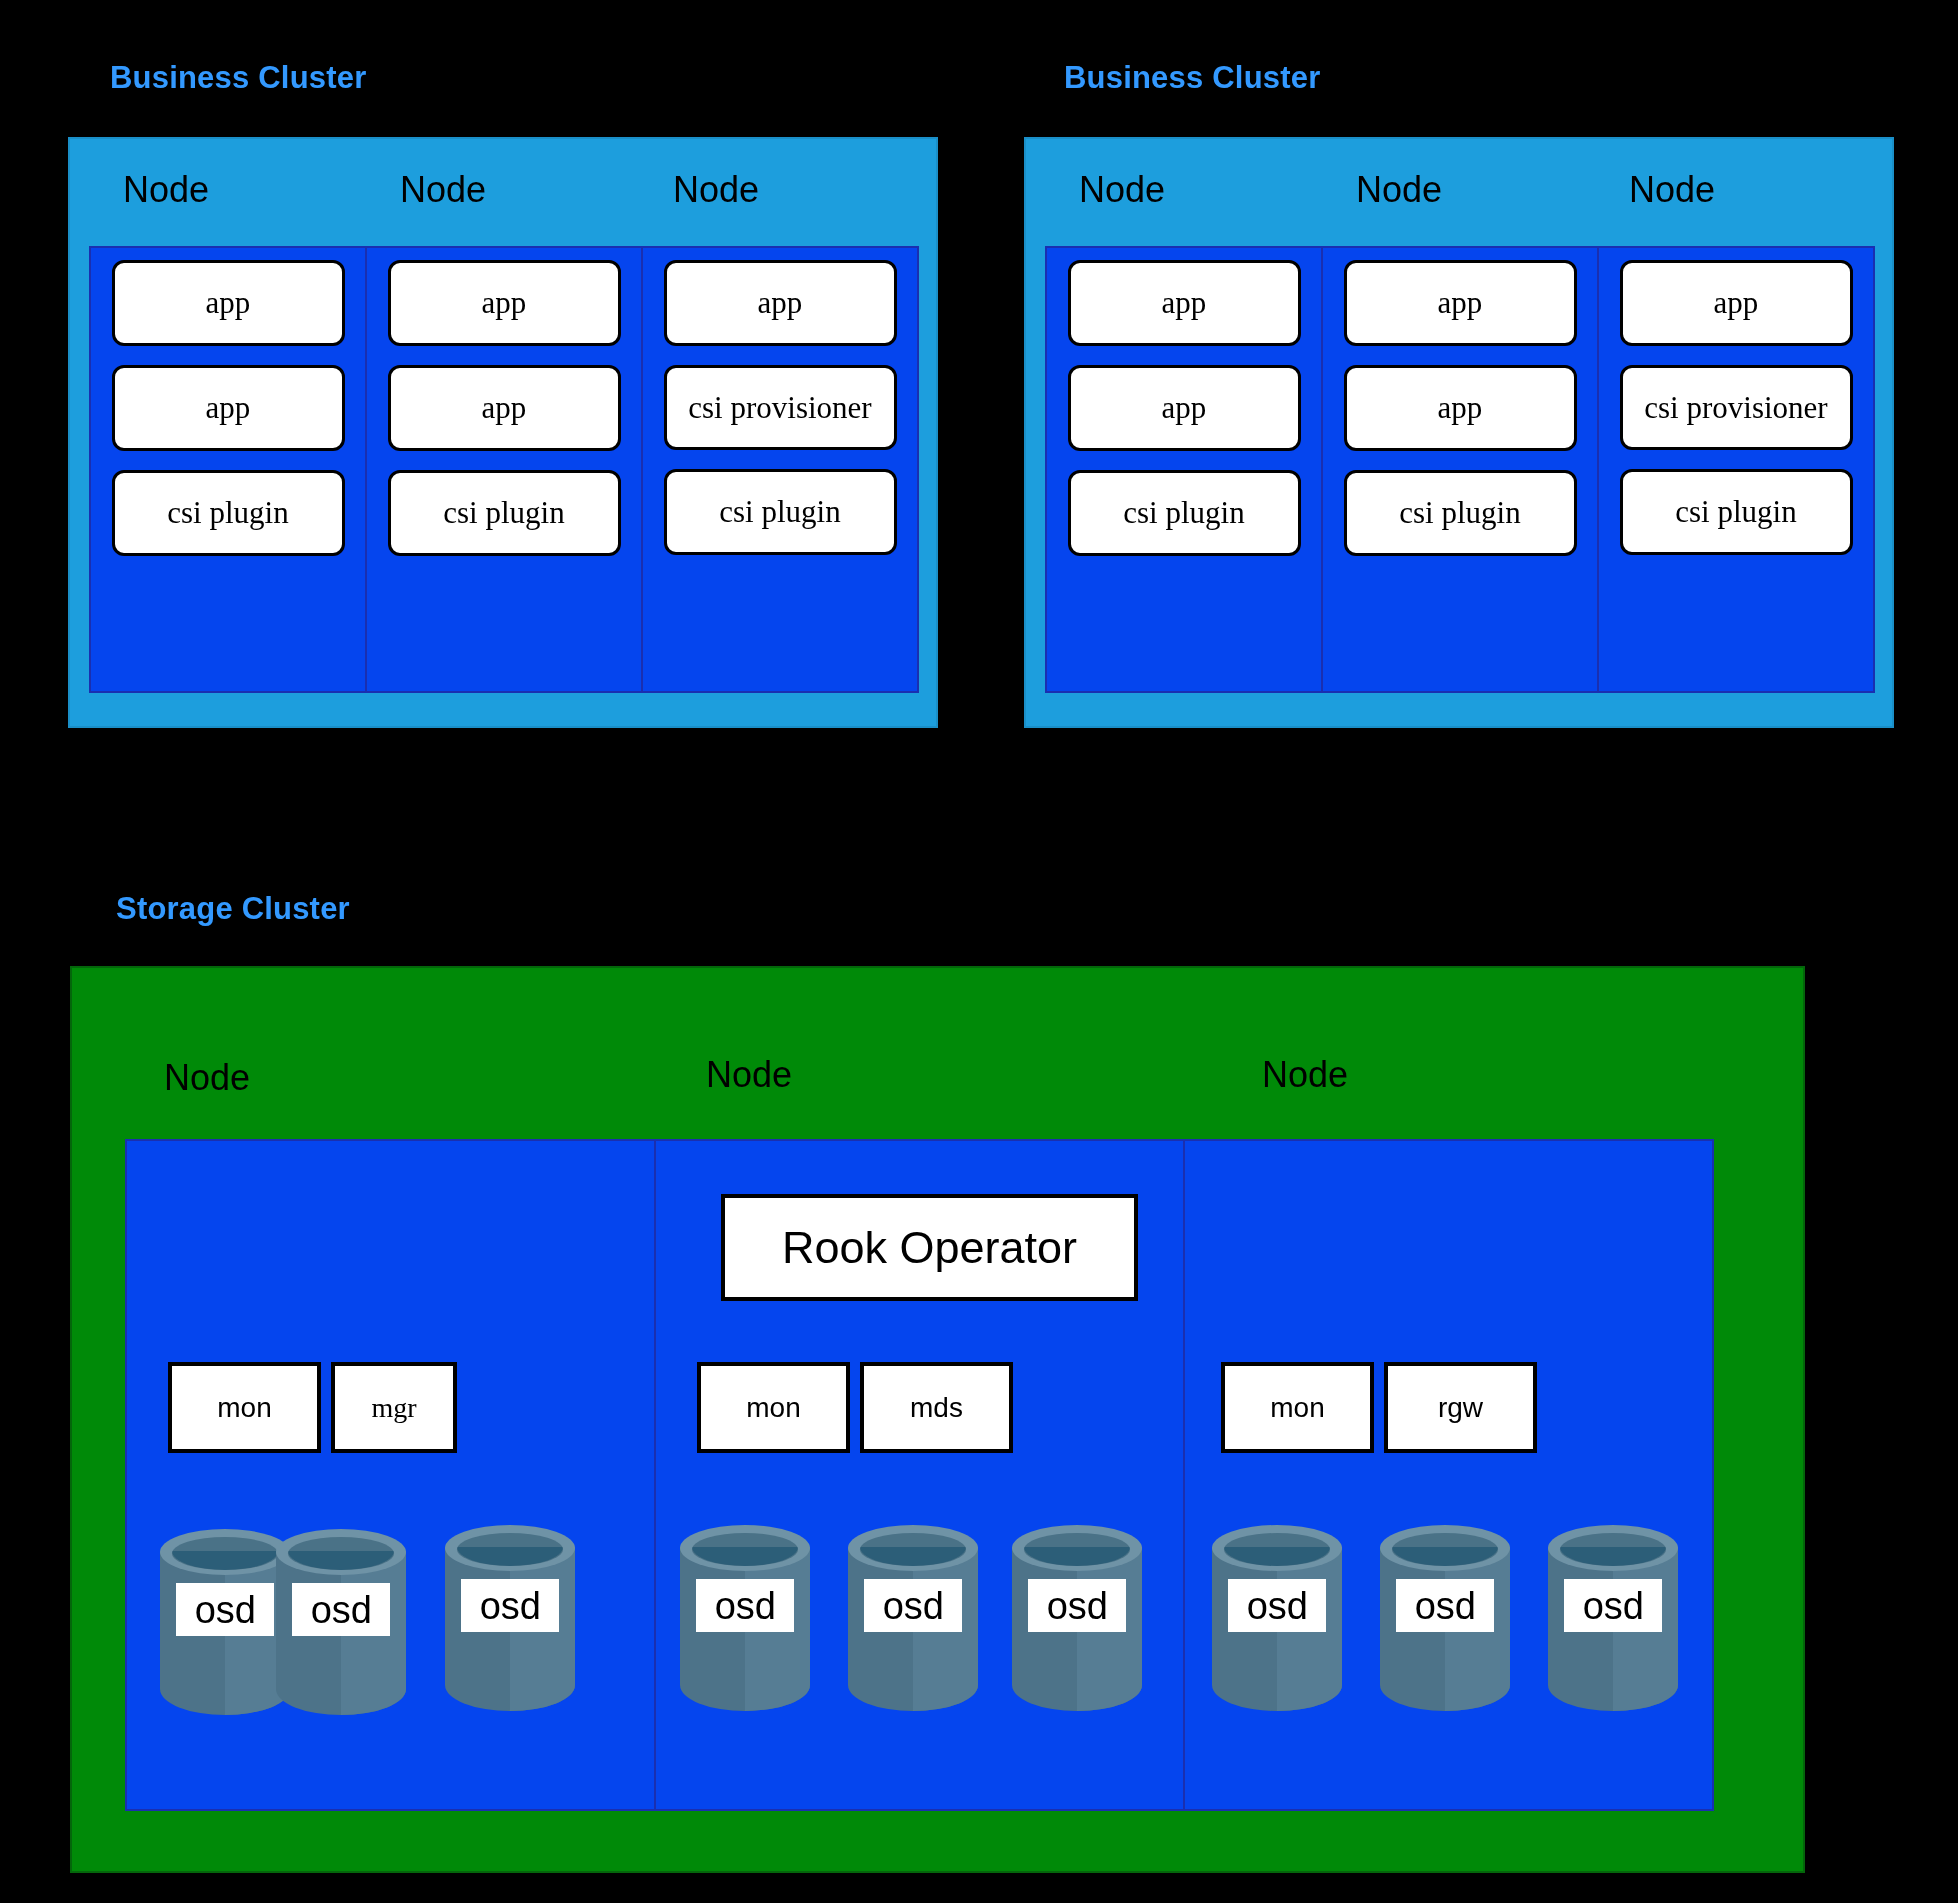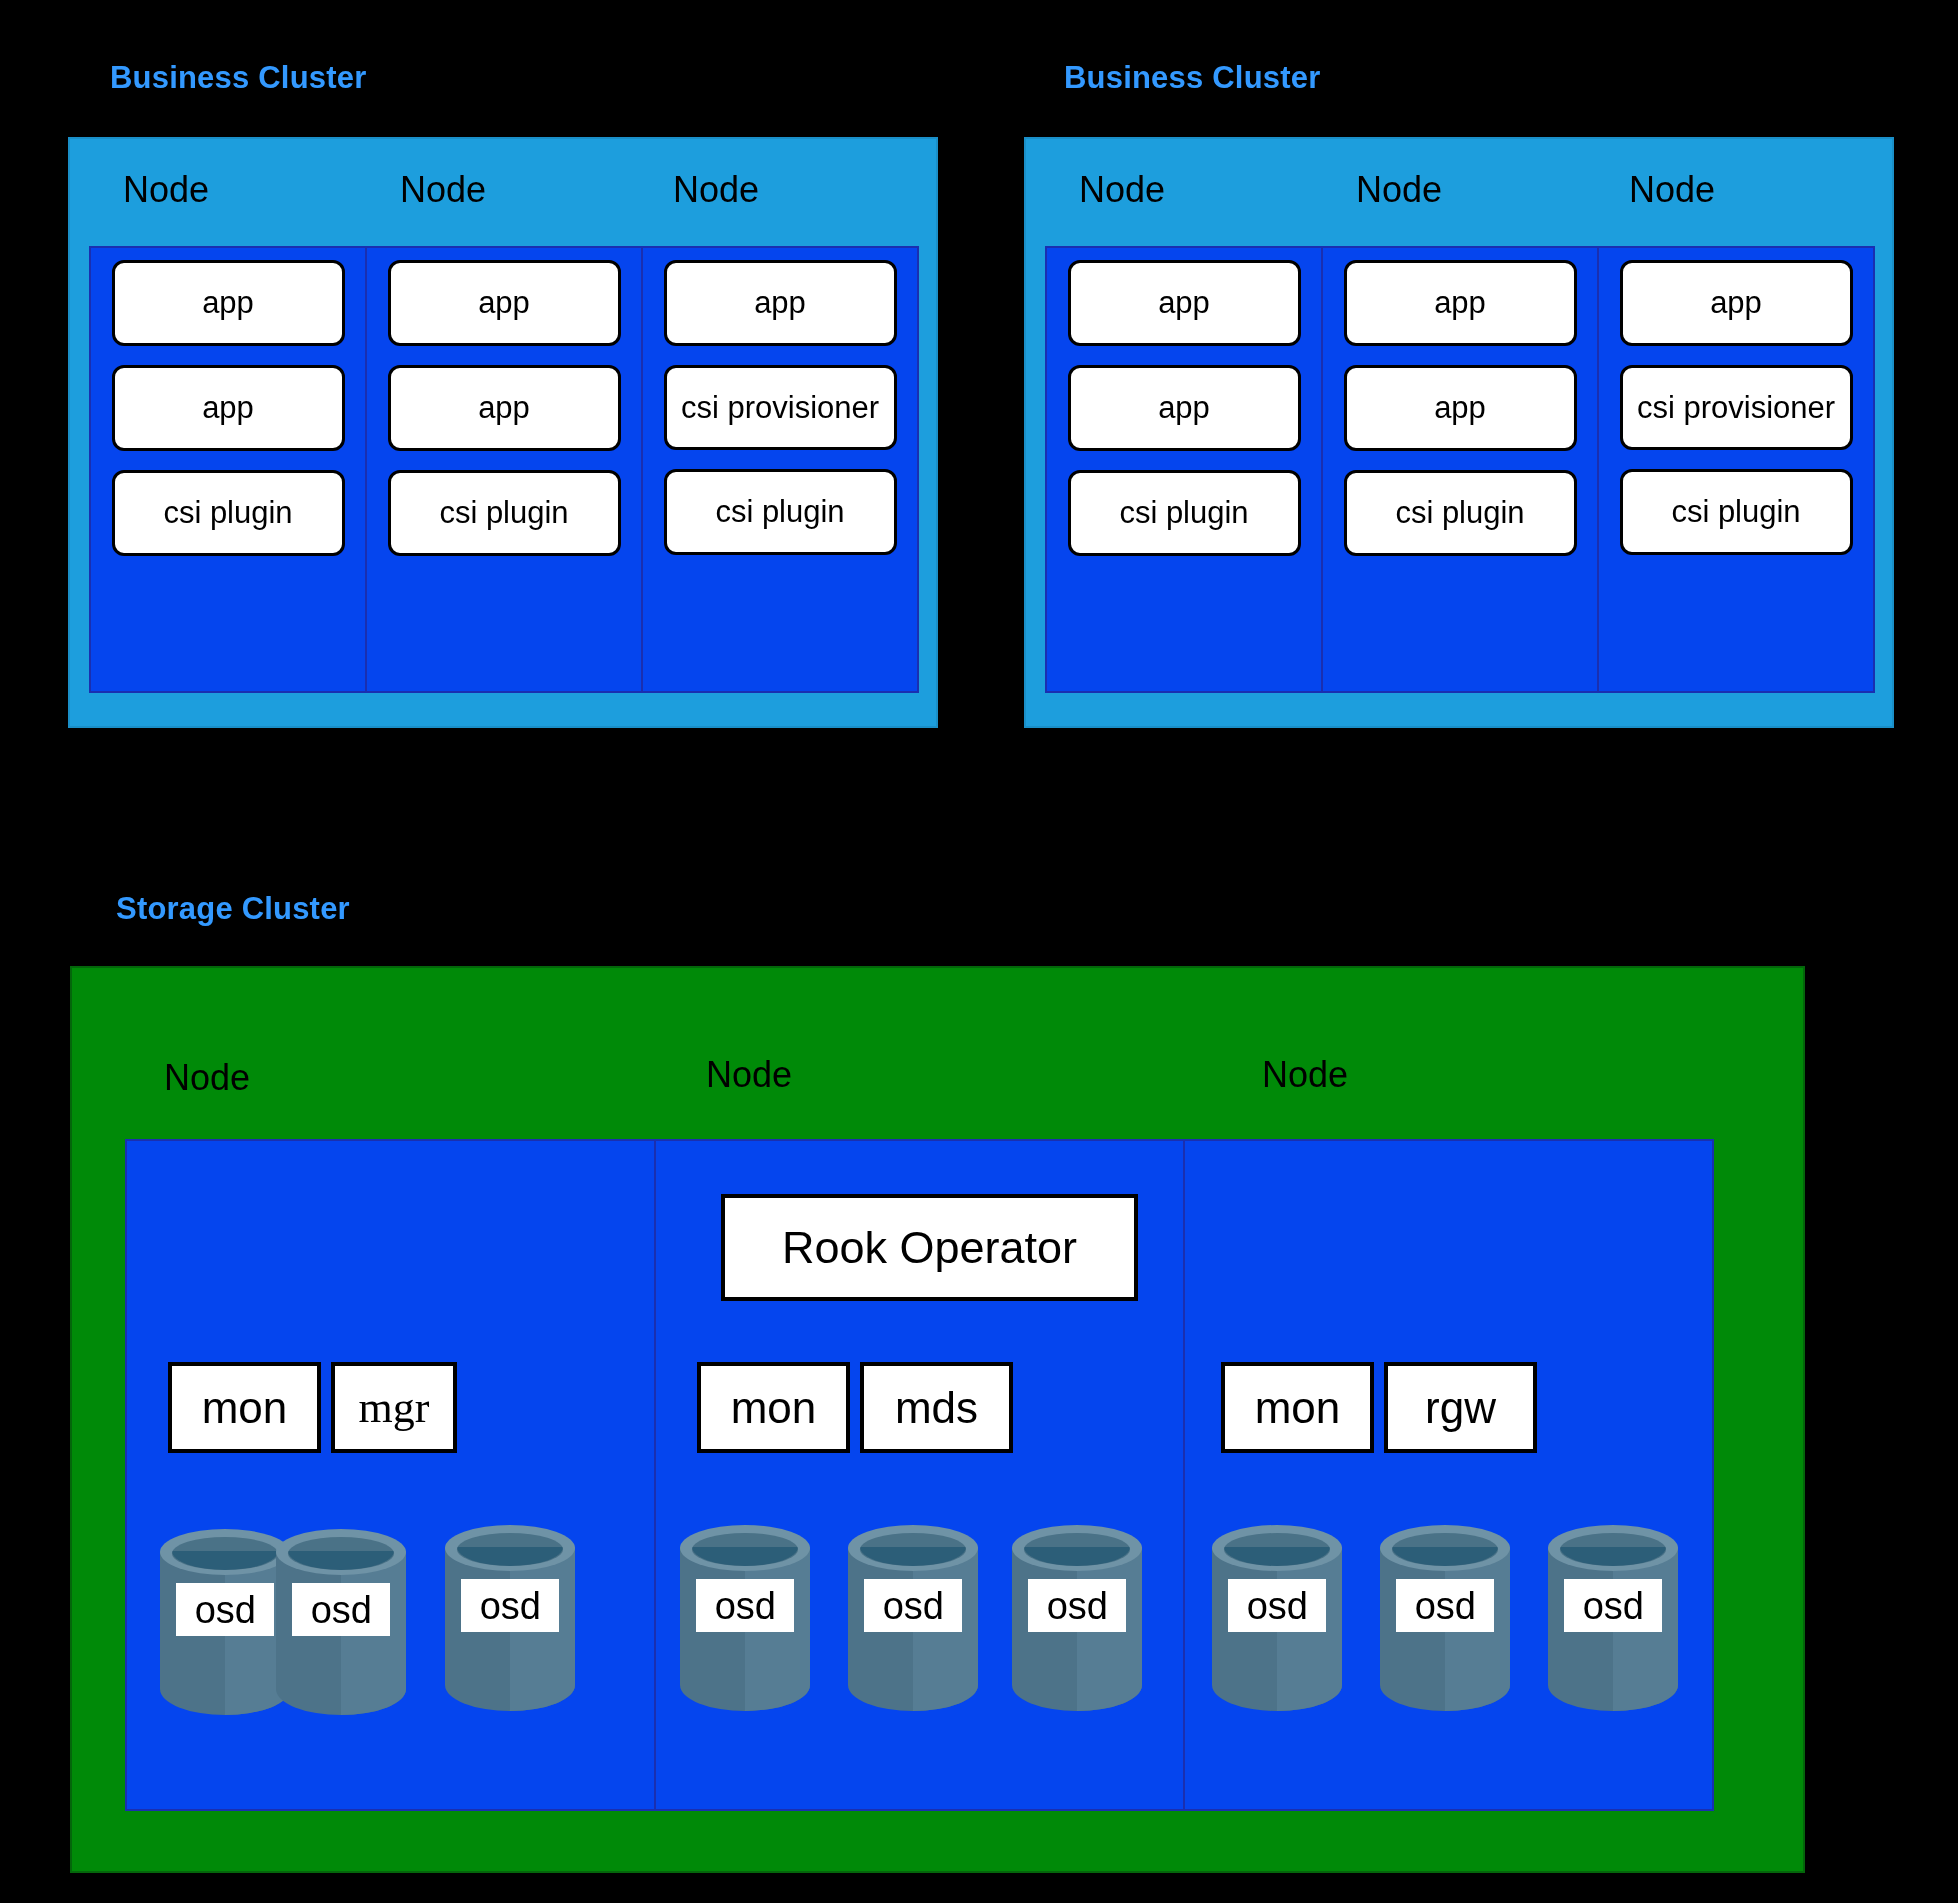--- a/index.html
+++ b/index.html
@@ -50,20 +50,21 @@
   }
   .biz-col {
     flex: 1 1 0;
     border-right: 2.6px solid #1a2fb0;
     display: flex;
     flex-direction: column;
     justify-content: flex-start;
     align-items: center;
     padding-top: 12px;
     gap: 19px;
+    font-family: Liberation Serif, serif;
   }
   .biz-col:last-child { border-right: none; }
 
   
   .pod {
     background: #ffffff;
     border: 3.4px solid #000000;
     border-radius: 12px;
     display: flex;
     align-items: center;
@@ -95,21 +96,21 @@
   .stor-col:last-child { border-right: none; }
 
   
   .daemon {
     background: #ffffff;
     border: 4.3px solid #000000;
     display: flex;
     align-items: center;
     justify-content: center;
     color: #000000;
-    font-size: 44px;
+    font-size: 28px;
     box-sizing: border-box;
   }
 
   
   .cyl {
     position: absolute;
     width: 130px;
     height: 187px;
   }
   .cyl .body {

